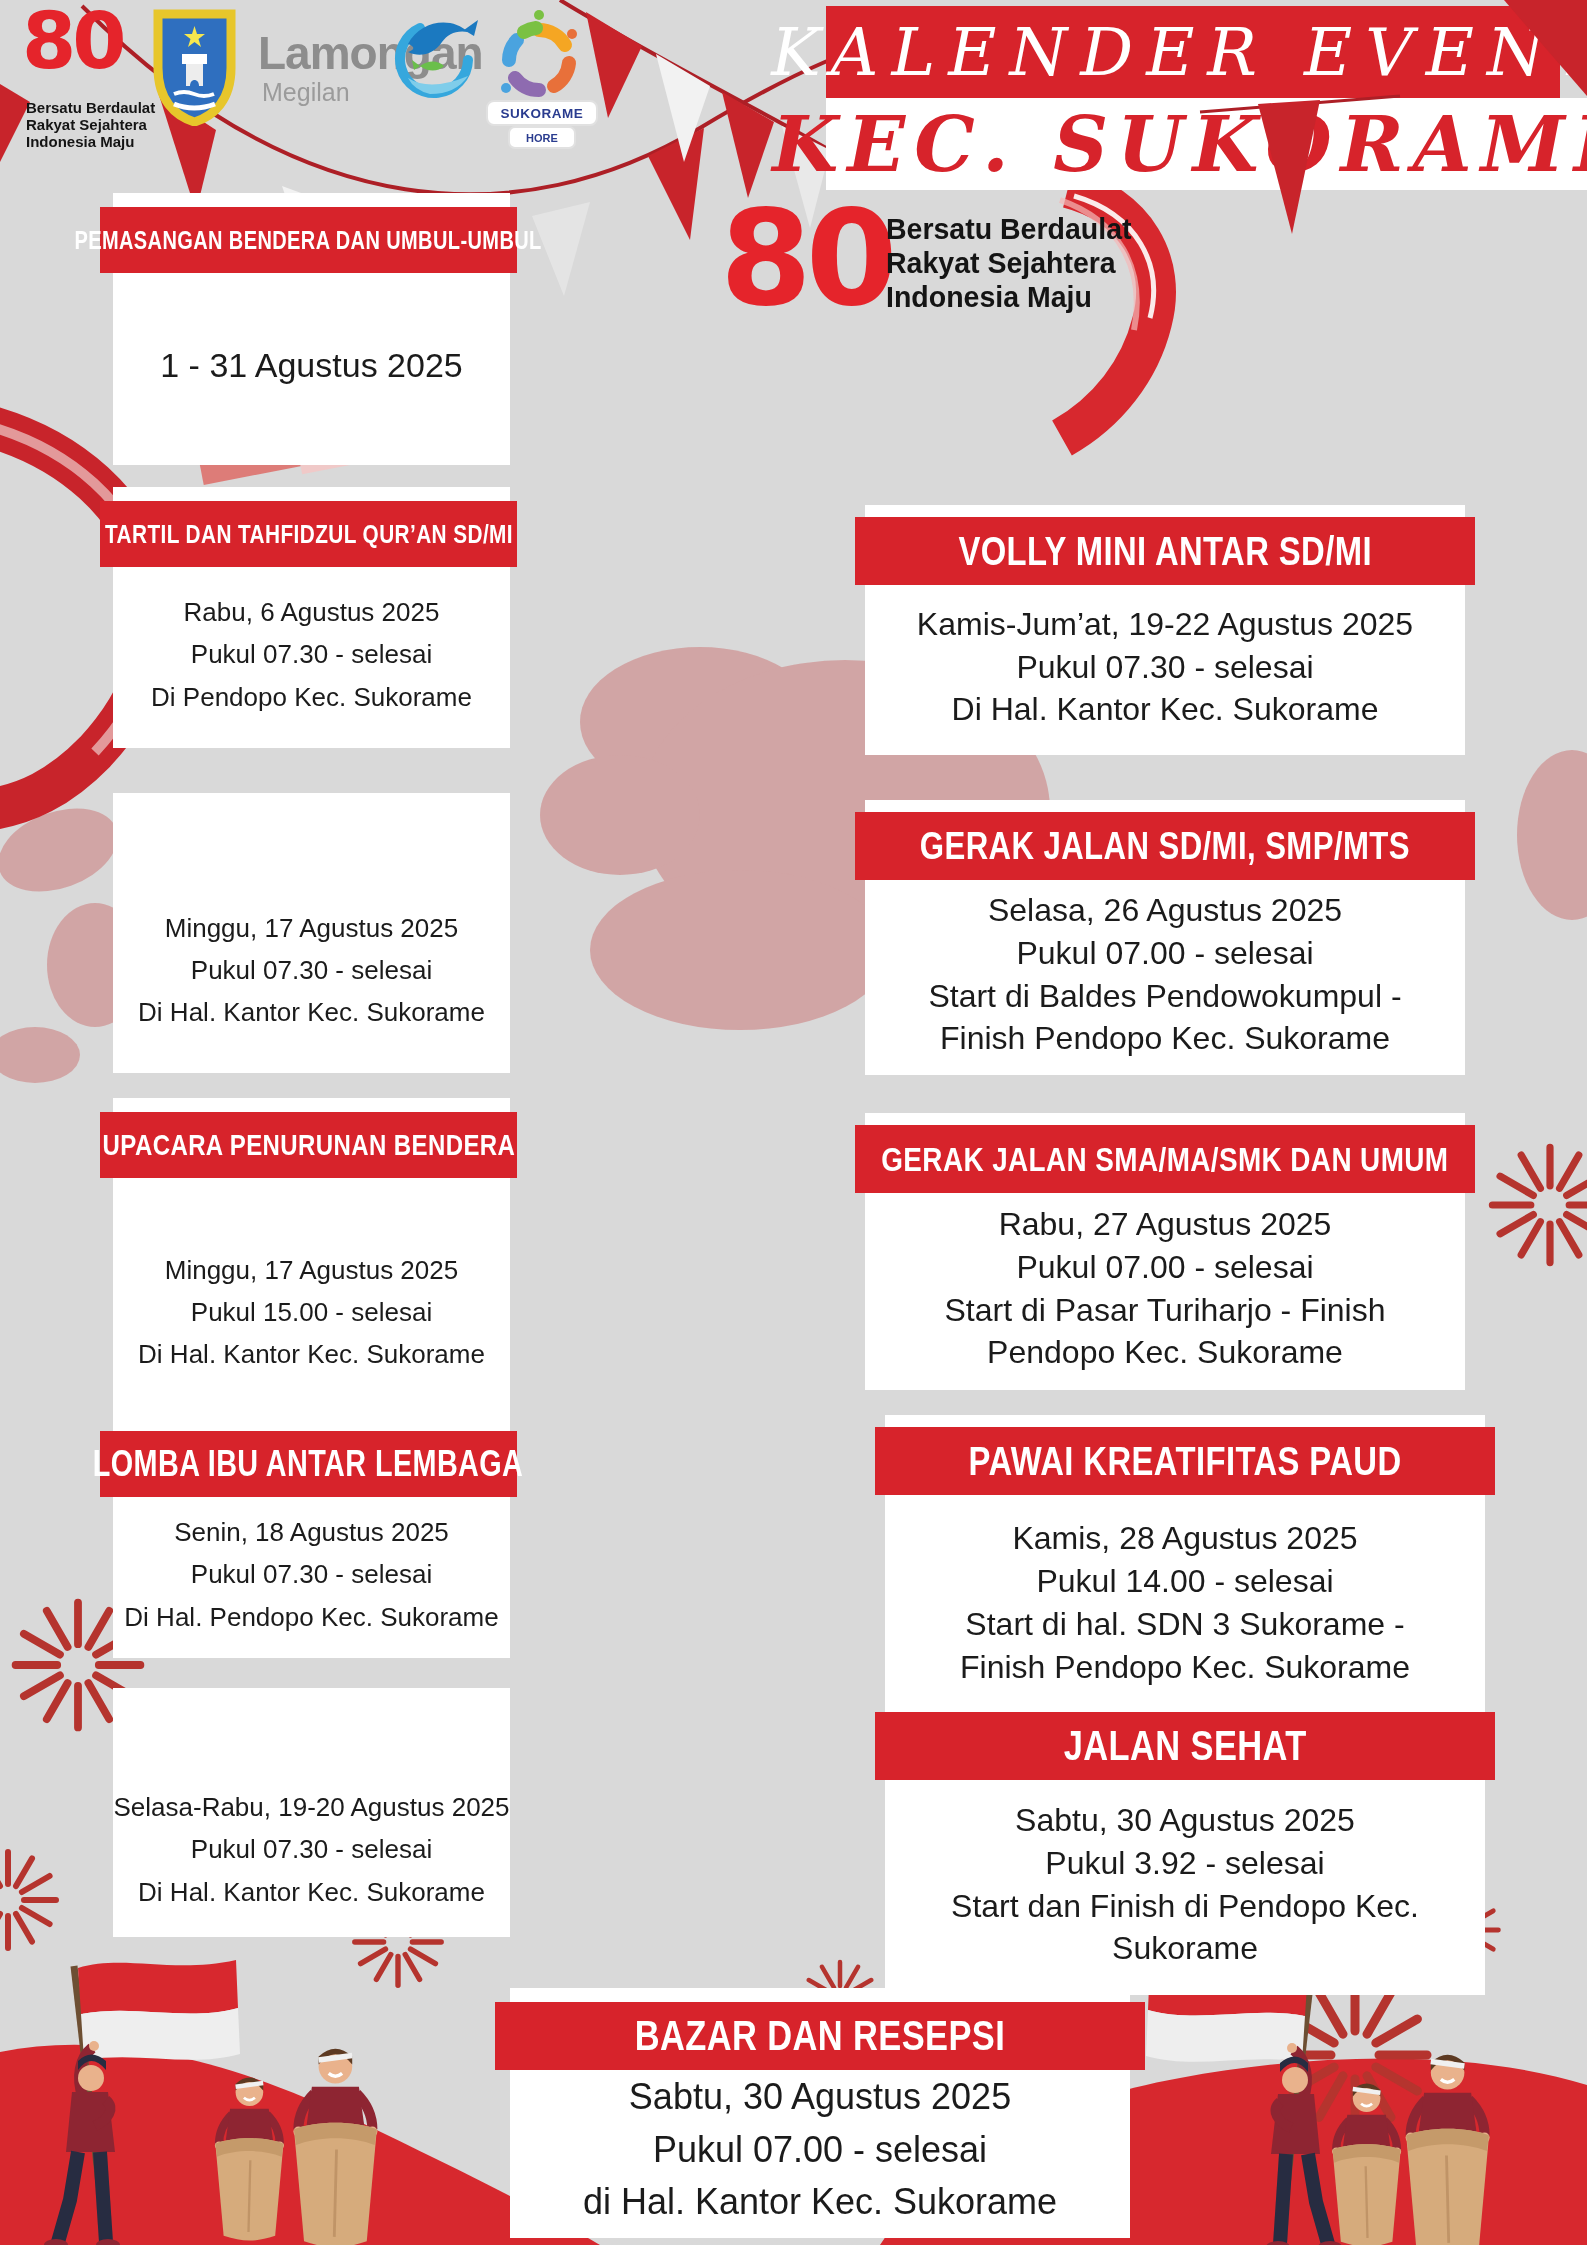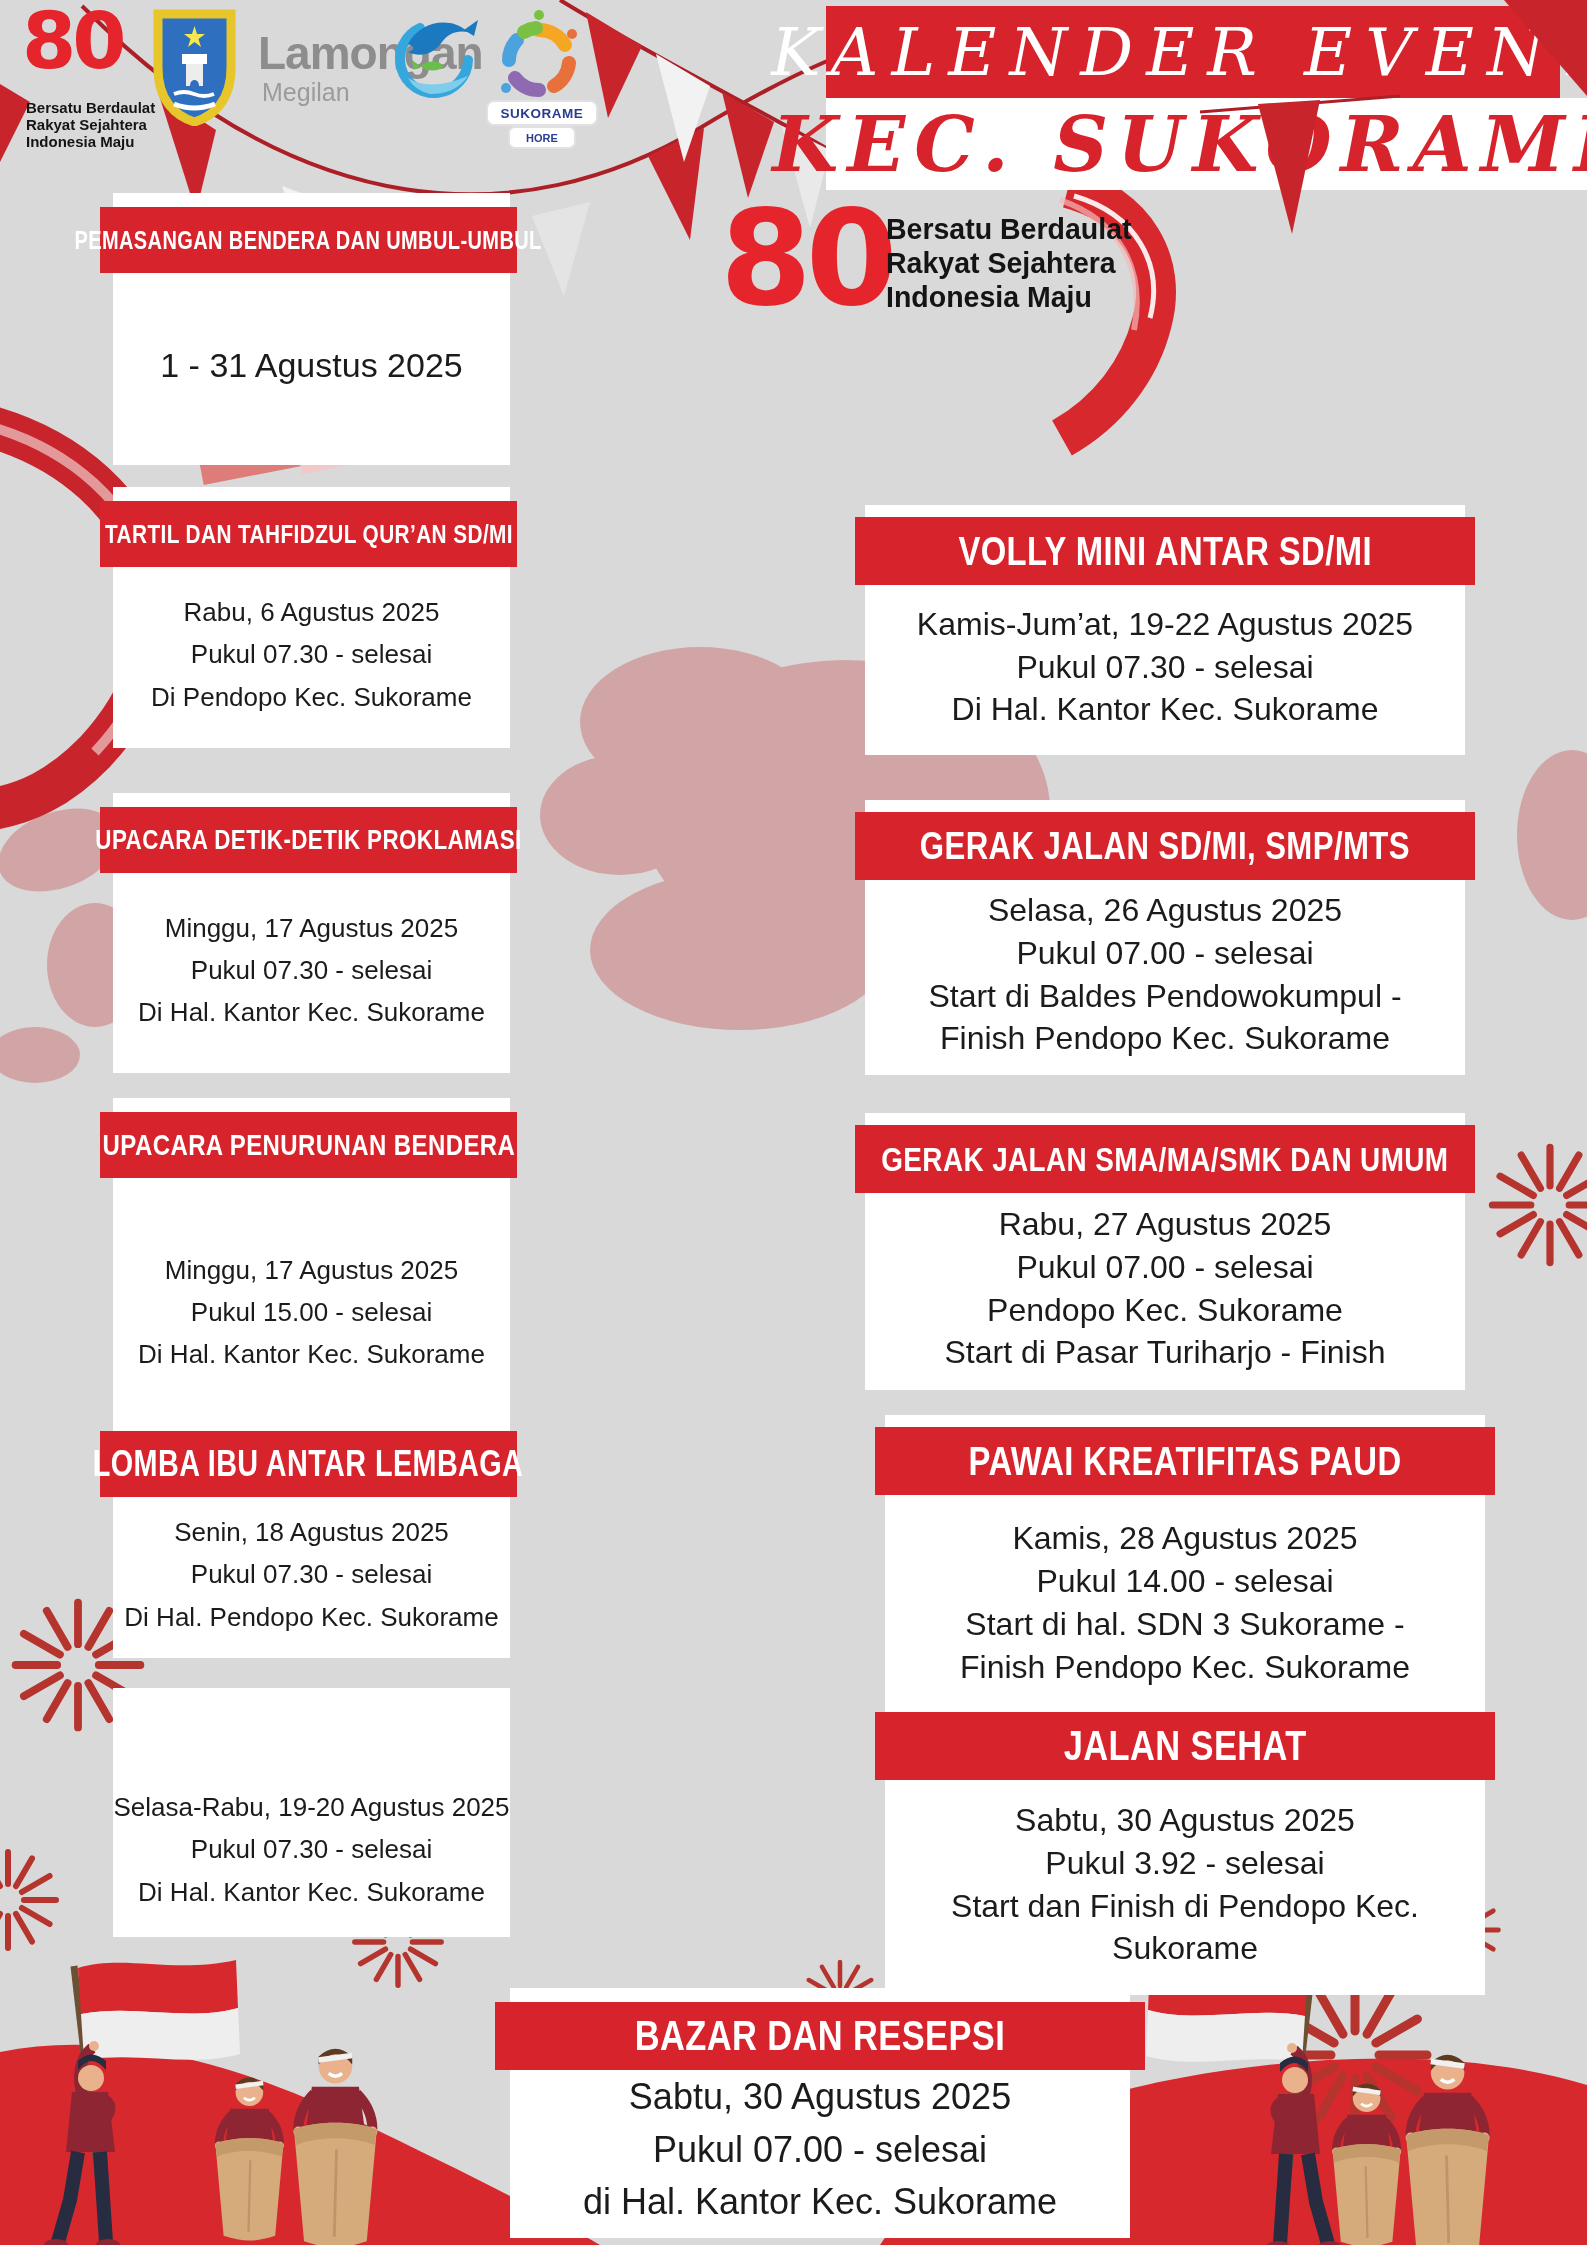--- a/index.html
+++ b/index.html
@@ -248,23 +248,20 @@
     <div class="band fs26">
         <span>TARTIL DAN TAHFIDZUL QUR’AN SD/MI</span>
       </div>
     <div class="body">
         <div>Rabu, 6 Agustus 2025</div>
         <div>Pukul 07.30 - selesai</div>
         <div>Di Pendopo Kec. Sukorame</div>
       </div>
   </section>
   <section class="card cl pl3">
-    <div class="band fs28">
-        <span>UPACARA DETIK-DETIK PROKLAMASI</span>
-      </div>
     <div class="body">
         <div>Minggu, 17 Agustus 2025</div>
         <div>Pukul 07.30 - selesai</div>
         <div>Di Hal. Kantor Kec. Sukorame</div>
       </div>
   </section>
   <section class="card cl pl4">
     <div class="band fs30">
         <span>UPACARA PENURUNAN BENDERA</span>
       </div>
@@ -313,22 +310,22 @@
         <div>Finish Pendopo Kec. Sukorame</div>
       </div>
   </section>
   <section class="card cr pr3">
     <div class="band fs34">
         <span>GERAK JALAN SMA/MA/SMK DAN UMUM</span>
       </div>
     <div class="body">
         <div>Rabu, 27 Agustus 2025</div>
         <div>Pukul 07.00 - selesai</div>
+        <div>Start di Pasar Turiharjo - Finish</div>
         <div>Pendopo Kec. Sukorame</div>
-        <div>Start di Pasar Turiharjo - Finish</div>
       </div>
   </section>
   <section class="card cr pr4">
     <div class="band fs40">
         <span>PAWAI KREATIFITAS PAUD</span>
       </div>
     <div class="body">
         <div>Kamis, 28 Agustus 2025</div>
         <div>Pukul 14.00 - selesai</div>
         <div>Start di hal. SDN 3 Sukorame -</div>

